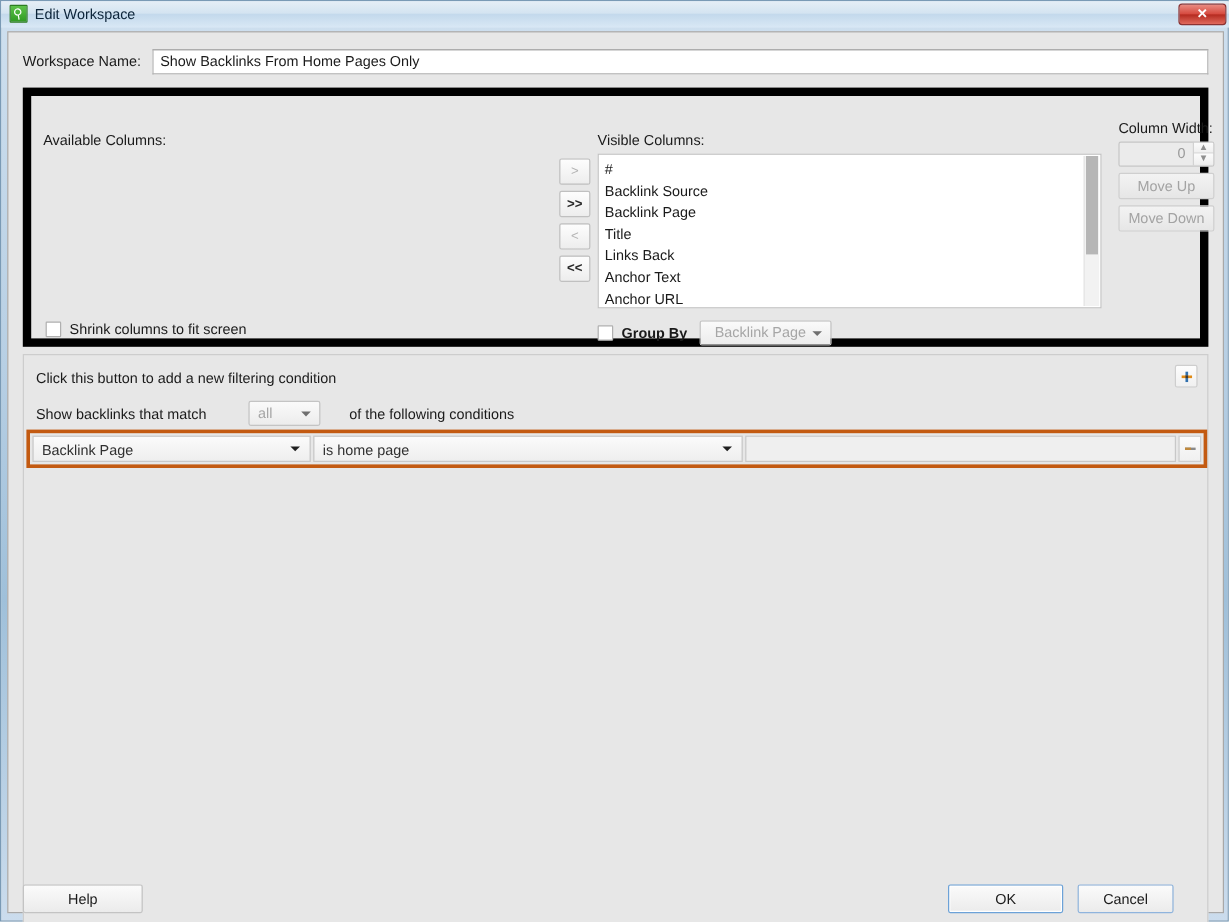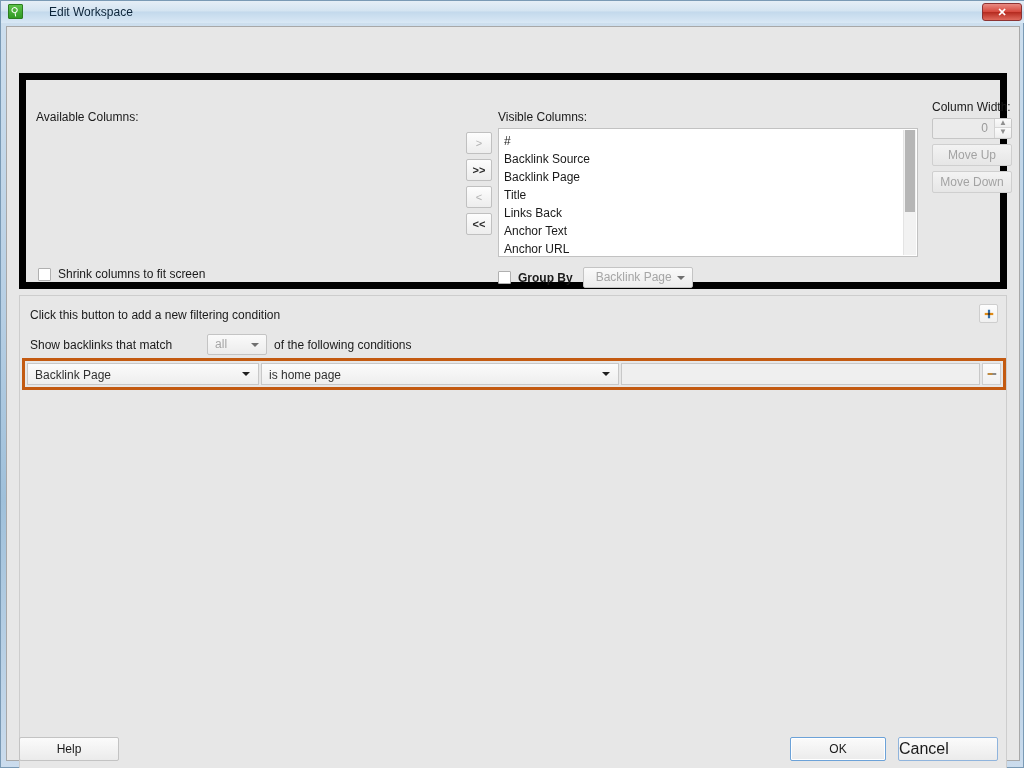--- a/index.html
+++ b/index.html
@@ -48,21 +48,20 @@
     color: #fff;
     font-size: 11px;
     line-height: 12px;
     font-family: "DejaVu Sans", sans-serif;
     transform: rotate(-10deg);
   }
   #title-text {
     font-size: 12px;
     color: #0b2338;
     white-space: nowrap;
-    margin-left: 20px;
   }
   #close-btn {
     position: absolute;
     right: 3px; top: 2px;
     width: 40px; height: 18px;
     border-radius: 3px;
     border: 1px solid #8c3333;
     background: linear-gradient(to bottom, #e98b82 0%, #d64a3f 48%, #b52b20 52%, #e06a5d 100%);
     color: #fff;
     font-size: 11px;
@@ -314,21 +313,21 @@
     transform: translate(-50%,-50%);
     width: 9px; height: 9px;
   }
   #match-row {
     position: absolute;
     left: 10px; top: 38px;
     display: flex; align-items: center;
   }
   #match-prefix { font-size: 12px; color: #1a1a1a; margin-right: 8px; }
   #match-combo { width: 60px; }
-  #match-suffix { font-size: 12px; color: #1a1a1a; margin-left: 7px; }
+  #match-suffix { font-size: 12px; color: #1a1a1a; margin-left: 24px; }
 
   
   #cond-row {
     position: absolute;
     left: 2px; top: 62px;
     width: 984px; height: 32px;
     border: 3px solid #c35a11;
     background: #e7e7e7;
     display: flex;
     align-items: stretch;
@@ -409,26 +408,26 @@
     border-radius: 2px;
     text-align: center; line-height: 22px;
     font-size: 12px; color: #1a1a1a;
     cursor: pointer;
     box-shadow: inset 0 0 0 1px #ffffff;
     font-family: "Liberation Sans", sans-serif;
   }
   #cancel-btn {
     position: absolute;
     left: 891px; top: 710px;
-    width: 100px; height: 24px;
+    width: 80px; height: 24px;
     background: linear-gradient(to bottom,#fbfbfb,#ebebeb);
     border: 1px solid #8fb4dd;
     border-radius: 2px;
-    line-height: 22px;
-    font-size: 16px; color: #1a1a1a;
+    text-align: center; line-height: 22px;
+    font-size: 12px; color: #1a1a1a;
     cursor: pointer;
     font-family: "Liberation Sans", sans-serif;
   }
 </style>
 </head>
 <body>
 
 <div id="window">
 
   <div id="titlebar">
@@ -436,20 +435,24 @@
       <span class="app-icon">
           <span class="glyph">⚲</span>
         </span>
       <span id="title-text">Edit Workspace</span>
     </div>
     <div id="close-btn">✕</div>
   </div>
 
   <div id="dialog-body">
 
+    <div id="ws-row">
+      <span id="ws-label">Workspace Name:</span>
+      <input id="ws-input" type="text" value="Show Backlinks From Home Pages Only" style="">
+    </div>
 
     <div id="columns-panel">
 
       <div class="col-caption" id="avail-caption">Available Columns:</div>
       <div class="col-caption" id="vis-caption">Visible Columns:</div>
 
 
       <div id="xfer">
           <div class="xfer-btn disabled">&gt;</div>
           <div class="xfer-btn">&gt;&gt;</div>

